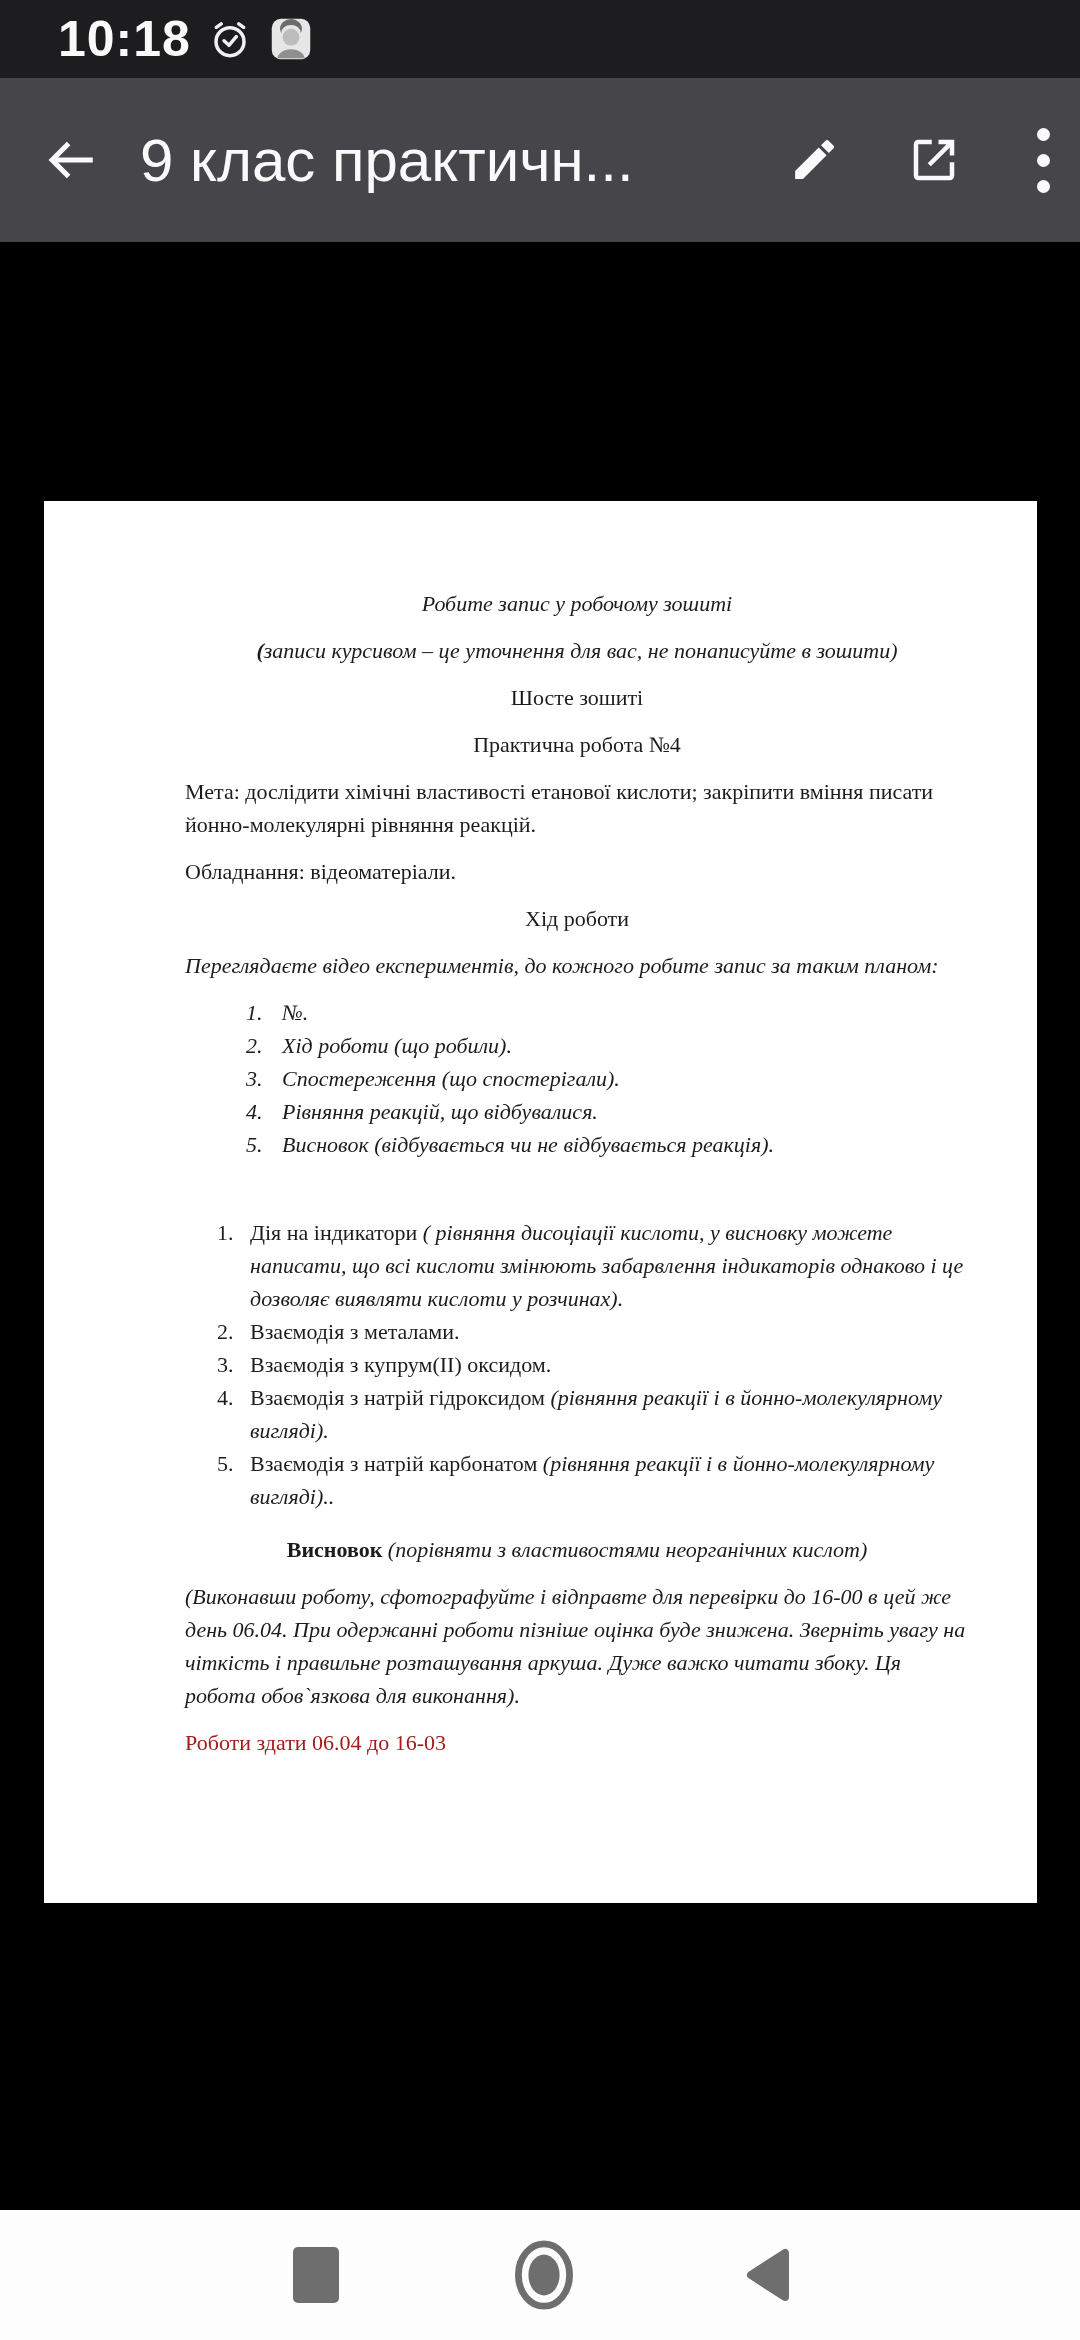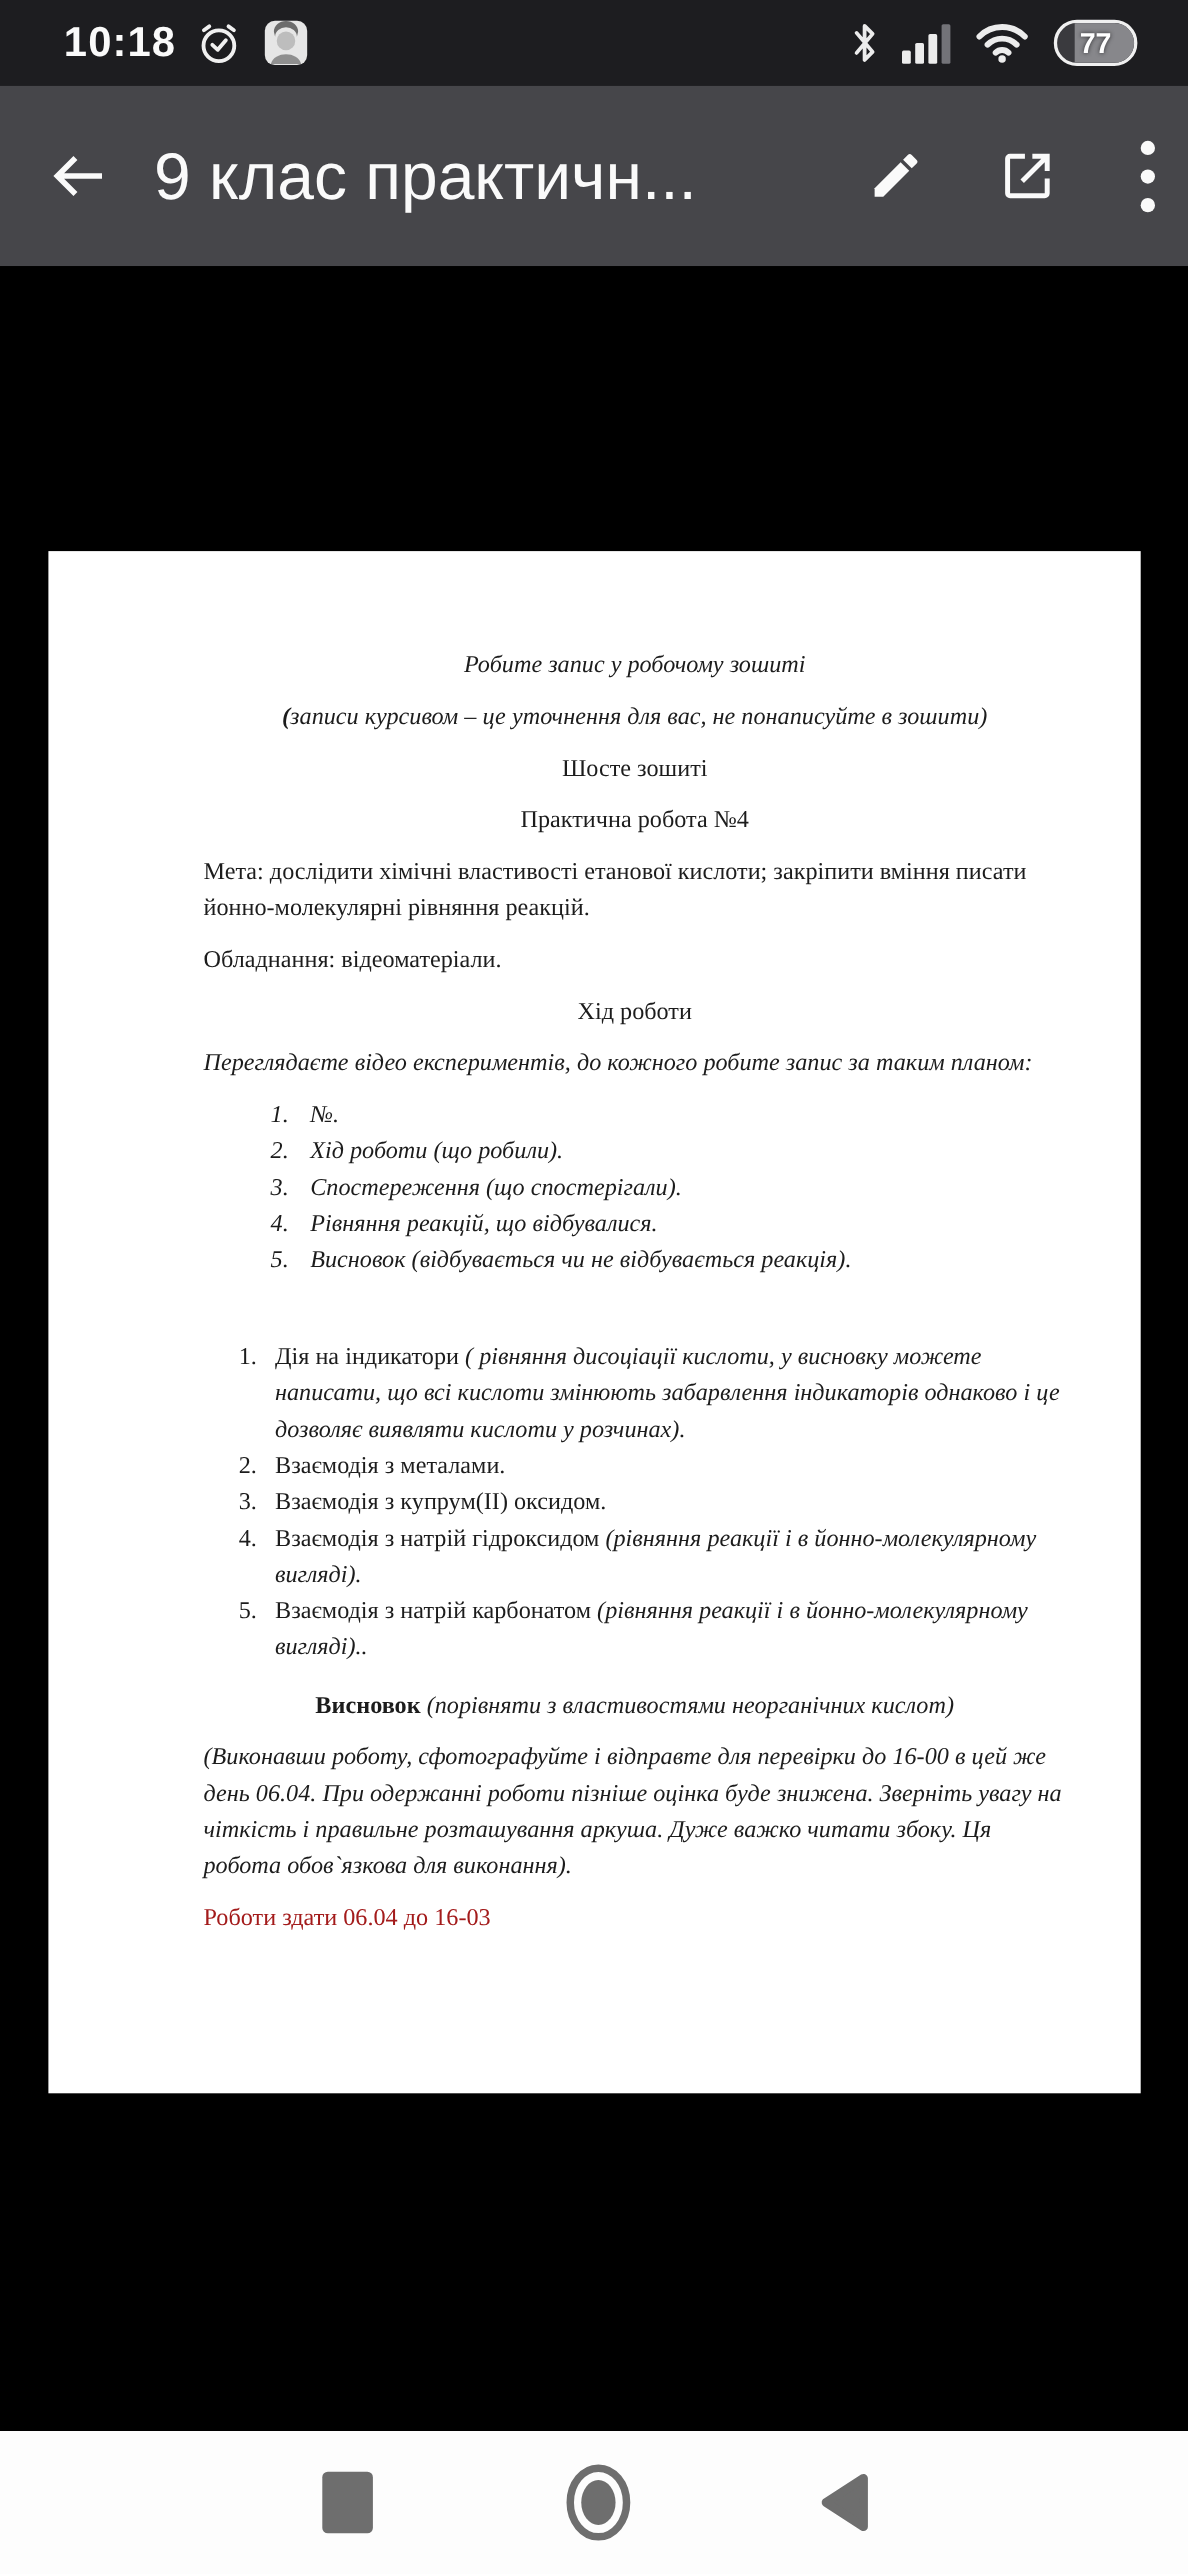--- a/index.html
+++ b/index.html
@@ -5,21 +5,21 @@
   html,body{margin:0;padding:0;background:#000;}
   .screen{position:relative;width:1080px;height:2340px;background:#000;overflow:hidden;
           font-family:"Liberation Sans",sans-serif;-webkit-font-smoothing:antialiased;}
 
   
   .status-bar{position:absolute;top:0;left:0;right:0;height:78px;background:#1d1d20;
               display:flex;align-items:center;justify-content:space-between;
               padding:0 46px 0 58px;box-sizing:border-box;}
   .sb-left{display:flex;align-items:center;gap:18px;}
   .sb-right{display:flex;align-items:center;gap:22px;}
-  .sb-time{color:#fafafa;font-size:38px;font-weight:600;letter-spacing:1px;}
+  .sb-time{color:#fafafa;font-size:50px;font-weight:600;letter-spacing:1px;}
   .sig{display:flex;align-items:flex-end;gap:4px;height:38px;}
   .sig span{width:8px;border-radius:1.5px;background:#ececec;display:block;}
   .sig .s1{height:12px;}.sig .s2{height:19px;}.sig .s3{height:27px;}
   .sig .s4{height:36px;background:#737378;}
   .battery{position:relative;width:76px;height:42px;border:3px solid #f0f0f0;border-radius:21px;
            background:#3a3a3e;overflow:hidden;box-sizing:border-box;}
   .battery-fill{position:absolute;right:0;top:0;bottom:0;width:77%;background:#87878b;}
   .battery-num{position:absolute;inset:0;display:flex;align-items:center;justify-content:center;
                font-size:26px;font-weight:700;color:#fff;text-shadow:0 0 4px #2c2c2f;}
 
@@ -78,45 +78,20 @@
           <path d="M4.2 5.4 L7 3.4 M19.8 5.4 L17 3.4" fill="none" stroke="#f0f0f0" stroke-width="2" stroke-linecap="round"></path>
         </svg>
       </span>
       <span style="display:flex;">
         <svg width="44" height="46" viewBox="0 0 24 25">
           <rect x="1.5" y="1.5" width="21" height="22" rx="5" fill="#e6e6e6"></rect>
           <path d="M6 7 a6 5.4 0 0 1 12 0 l-.6 2.4 a5.4 4.6 0 0 0 -10.8 0 z" fill="#6c6c6c"></path>
           <circle cx="12" cy="11.5" r="4.6" fill="#bdbdbd"></circle>
           <path d="M4.5 23 c1.5-6.5 13.5-6.5 15 0 z" fill="#8f8f8f"></path>
         </svg>
-      </span>
-    </div>
-    <div class="sb-right">
-      <span style="display:flex;">
-        <svg width="24" height="40" viewBox="0 0 13 22">
-          <path d="M2.5 6 L10.5 15.5 L6.5 19.5 L6.5 2.5 L10.5 6.5 L2.5 16" fill="none" stroke="#ececec" stroke-width="1.9" stroke-linecap="round" stroke-linejoin="round"></path>
-        </svg>
-      </span>
-      <span class="sig">
-        <span class="s1"></span>
-          <span class="s2"></span>
-          <span class="s3"></span>
-          <span class="s4"></span>
-      </span>
-      <span style="display:flex;">
-        <svg width="50" height="38" viewBox="0 0 25 19">
-          <path d="M2.2 6.6 a14.5 14.5 0 0 1 20.6 0" fill="none" stroke="#ececec" stroke-width="2.7" stroke-linecap="round"></path>
-          <path d="M5.9 10.3 a9.3 9.3 0 0 1 13.2 0" fill="none" stroke="#ececec" stroke-width="2.7" stroke-linecap="round"></path>
-          <path d="M9.6 13.9 a4.2 4.2 0 0 1 5.8 0" fill="none" stroke="#ececec" stroke-width="2.7" stroke-linecap="round"></path>
-          <circle cx="12.5" cy="16.8" r="1.7" fill="#ececec"></circle>
-        </svg>
-      </span>
-      <span class="battery">
-        <span class="battery-fill"></span>
-        <span class="battery-num">77</span>
       </span>
     </div>
   </div>
 
   <div class="app-bar">
     <button class="icon-btn">
       <span style="display:flex;">
         <svg width="58" height="58" viewBox="0 0 24 24">
           <path d="M21 12 H4.5 M11 5.2 L4.2 12 L11 18.8" fill="none" stroke="#fafafa" stroke-width="2.1"></path>
         </svg>

